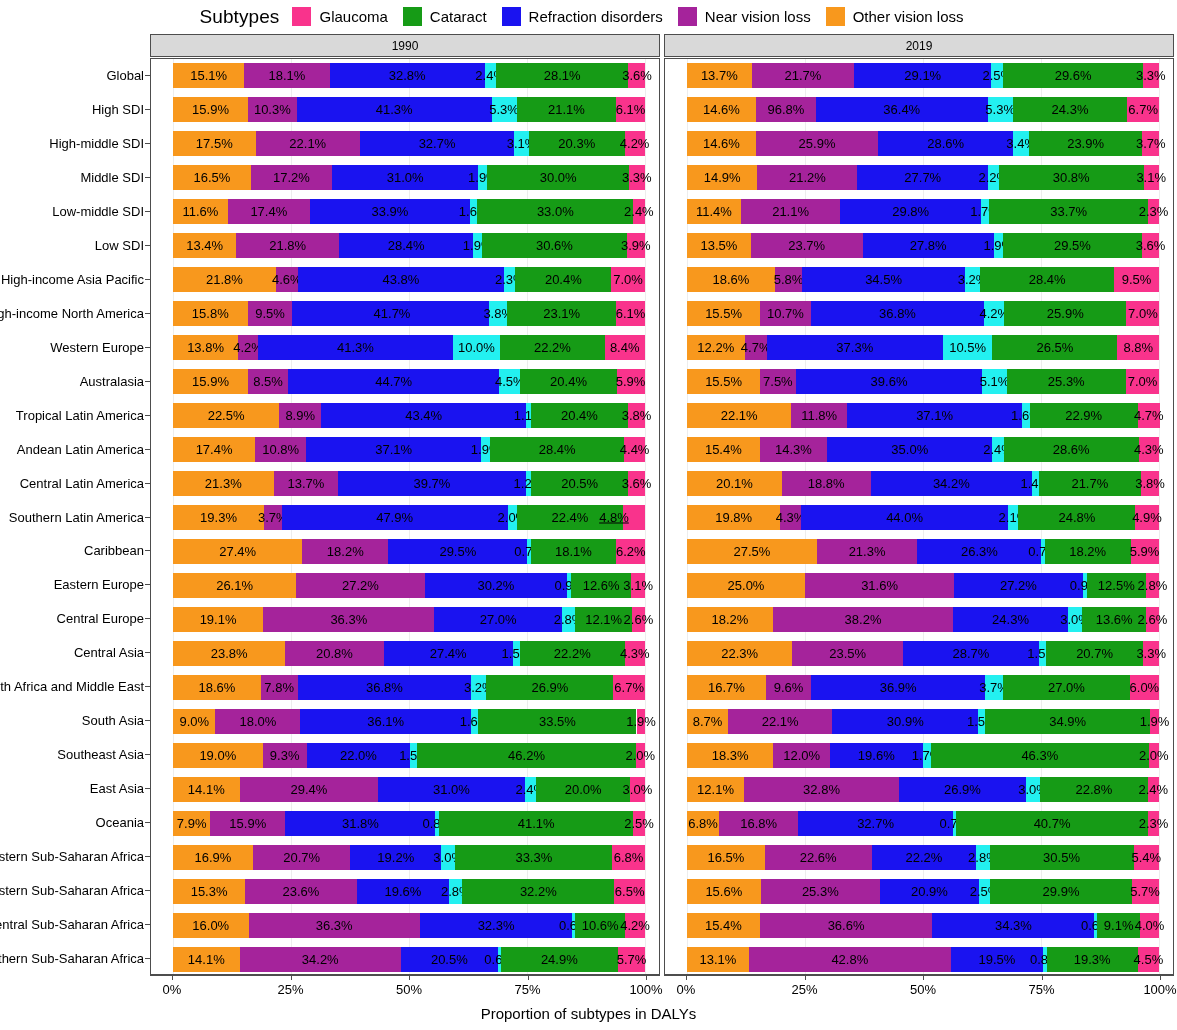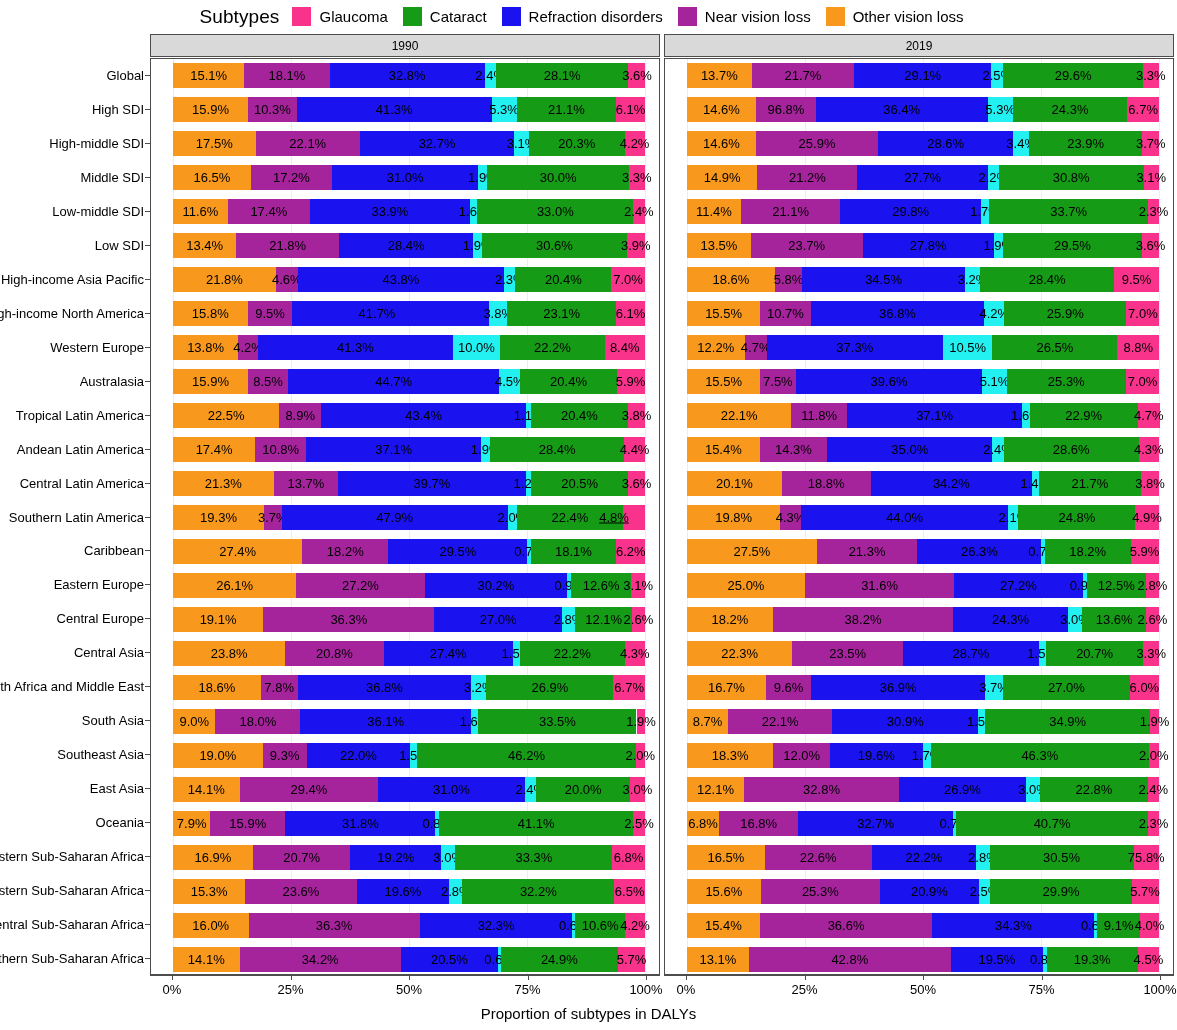--- a/index.html
+++ b/index.html
@@ -229,21 +229,21 @@
         <div class="seglabel" style="left: 390.344px;">20.4%</div>
         <div class="seg" style="left: 438.488px; width: 33.04px; background: rgb(249, 51, 140); border-color: rgb(249, 51, 140);"></div>
         <div class="seglabel" style="left: 455.008px;">7.0%</div>
       </div>
       <div class="bar" style="left: 22px; width: 472px; top: 242.222px;">
         <div class="seg" style="left: 0px; width: 74.576px; background: rgb(248, 152, 29); border-color: rgb(248, 152, 29);"></div>
         <div class="seglabel" style="left: 37.288px;">15.8%</div>
         <div class="seg" style="left: 74.576px; width: 44.84px; background: rgb(165, 35, 155); border-color: rgb(165, 35, 155);"></div>
         <div class="seglabel" style="left: 96.996px;">9.5%</div>
         <div class="seg" style="left: 119.416px; width: 196.824px; background: rgb(26, 19, 240); border-color: rgb(26, 19, 240);"></div>
-        <div class="seglabel" style="left: 204px;">41.7%</div>
+        <div class="seglabel" style="left: 219px;">41.7%</div>
         <div class="seg" style="left: 316.24px; width: 17.936px; background: rgb(35, 240, 240); border-color: rgb(35, 240, 240);"></div>
         <div class="seglabel" style="left: 325.208px;">3.8%</div>
         <div class="seg" style="left: 334.176px; width: 109.032px; background: rgb(22, 155, 22); border-color: rgb(22, 155, 22);"></div>
         <div class="seglabel" style="left: 388.692px;">23.1%</div>
         <div class="seg" style="left: 443.208px; width: 28.792px; background: rgb(249, 51, 140); border-color: rgb(249, 51, 140);"></div>
         <div class="seglabel" style="left: 457.604px;">6.1%</div>
       </div>
       <div class="bar" style="left: 22px; width: 472px; top: 276.185px;">
         <div class="seg" style="left: 0px; width: 65.136px; background: rgb(248, 152, 29); border-color: rgb(248, 152, 29);"></div>
         <div class="seglabel" style="left: 32.568px;">13.8%</div>
@@ -844,21 +844,21 @@
         <div class="seglabel" style="left: 38.94px;">16.5%</div>
         <div class="seg" style="left: 77.88px; width: 106.672px; background: rgb(165, 35, 155); border-color: rgb(165, 35, 155);"></div>
         <div class="seglabel" style="left: 131.216px;">22.6%</div>
         <div class="seg" style="left: 184.552px; width: 104.784px; background: rgb(26, 19, 240); border-color: rgb(26, 19, 240);"></div>
         <div class="seglabel" style="left: 236.944px;">22.2%</div>
         <div class="seg" style="left: 289.336px; width: 13.216px; background: rgb(35, 240, 240); border-color: rgb(35, 240, 240);"></div>
         <div class="seglabel" style="left: 295.944px;">2.8%</div>
         <div class="seg" style="left: 302.552px; width: 143.96px; background: rgb(22, 155, 22); border-color: rgb(22, 155, 22);"></div>
         <div class="seglabel" style="left: 374.532px;">30.5%</div>
         <div class="seg" style="left: 446.512px; width: 25.488px; background: rgb(249, 51, 140); border-color: rgb(249, 51, 140);"></div>
-        <div class="seglabel" style="left: 459.256px;">75.8%</div>
+        <div class="seglabel" style="left: 459.256px;">5.4%</div>
       </div>
       <div class="bar" style="left: 22px; width: 472px; top: 819.593px;">
         <div class="seg" style="left: 0px; width: 73.632px; background: rgb(248, 152, 29); border-color: rgb(248, 152, 29);"></div>
         <div class="seglabel" style="left: 36.816px;">15.6%</div>
         <div class="seg" style="left: 73.632px; width: 119.416px; background: rgb(165, 35, 155); border-color: rgb(165, 35, 155);"></div>
         <div class="seglabel" style="left: 133.34px;">25.3%</div>
         <div class="seg" style="left: 193.048px; width: 98.648px; background: rgb(26, 19, 240); border-color: rgb(26, 19, 240);"></div>
         <div class="seglabel" style="left: 242.372px;">20.9%</div>
         <div class="seg" style="left: 291.696px; width: 11.8px; background: rgb(35, 240, 240); border-color: rgb(35, 240, 240);"></div>
         <div class="seglabel" style="left: 297.596px;">2.5%</div>

